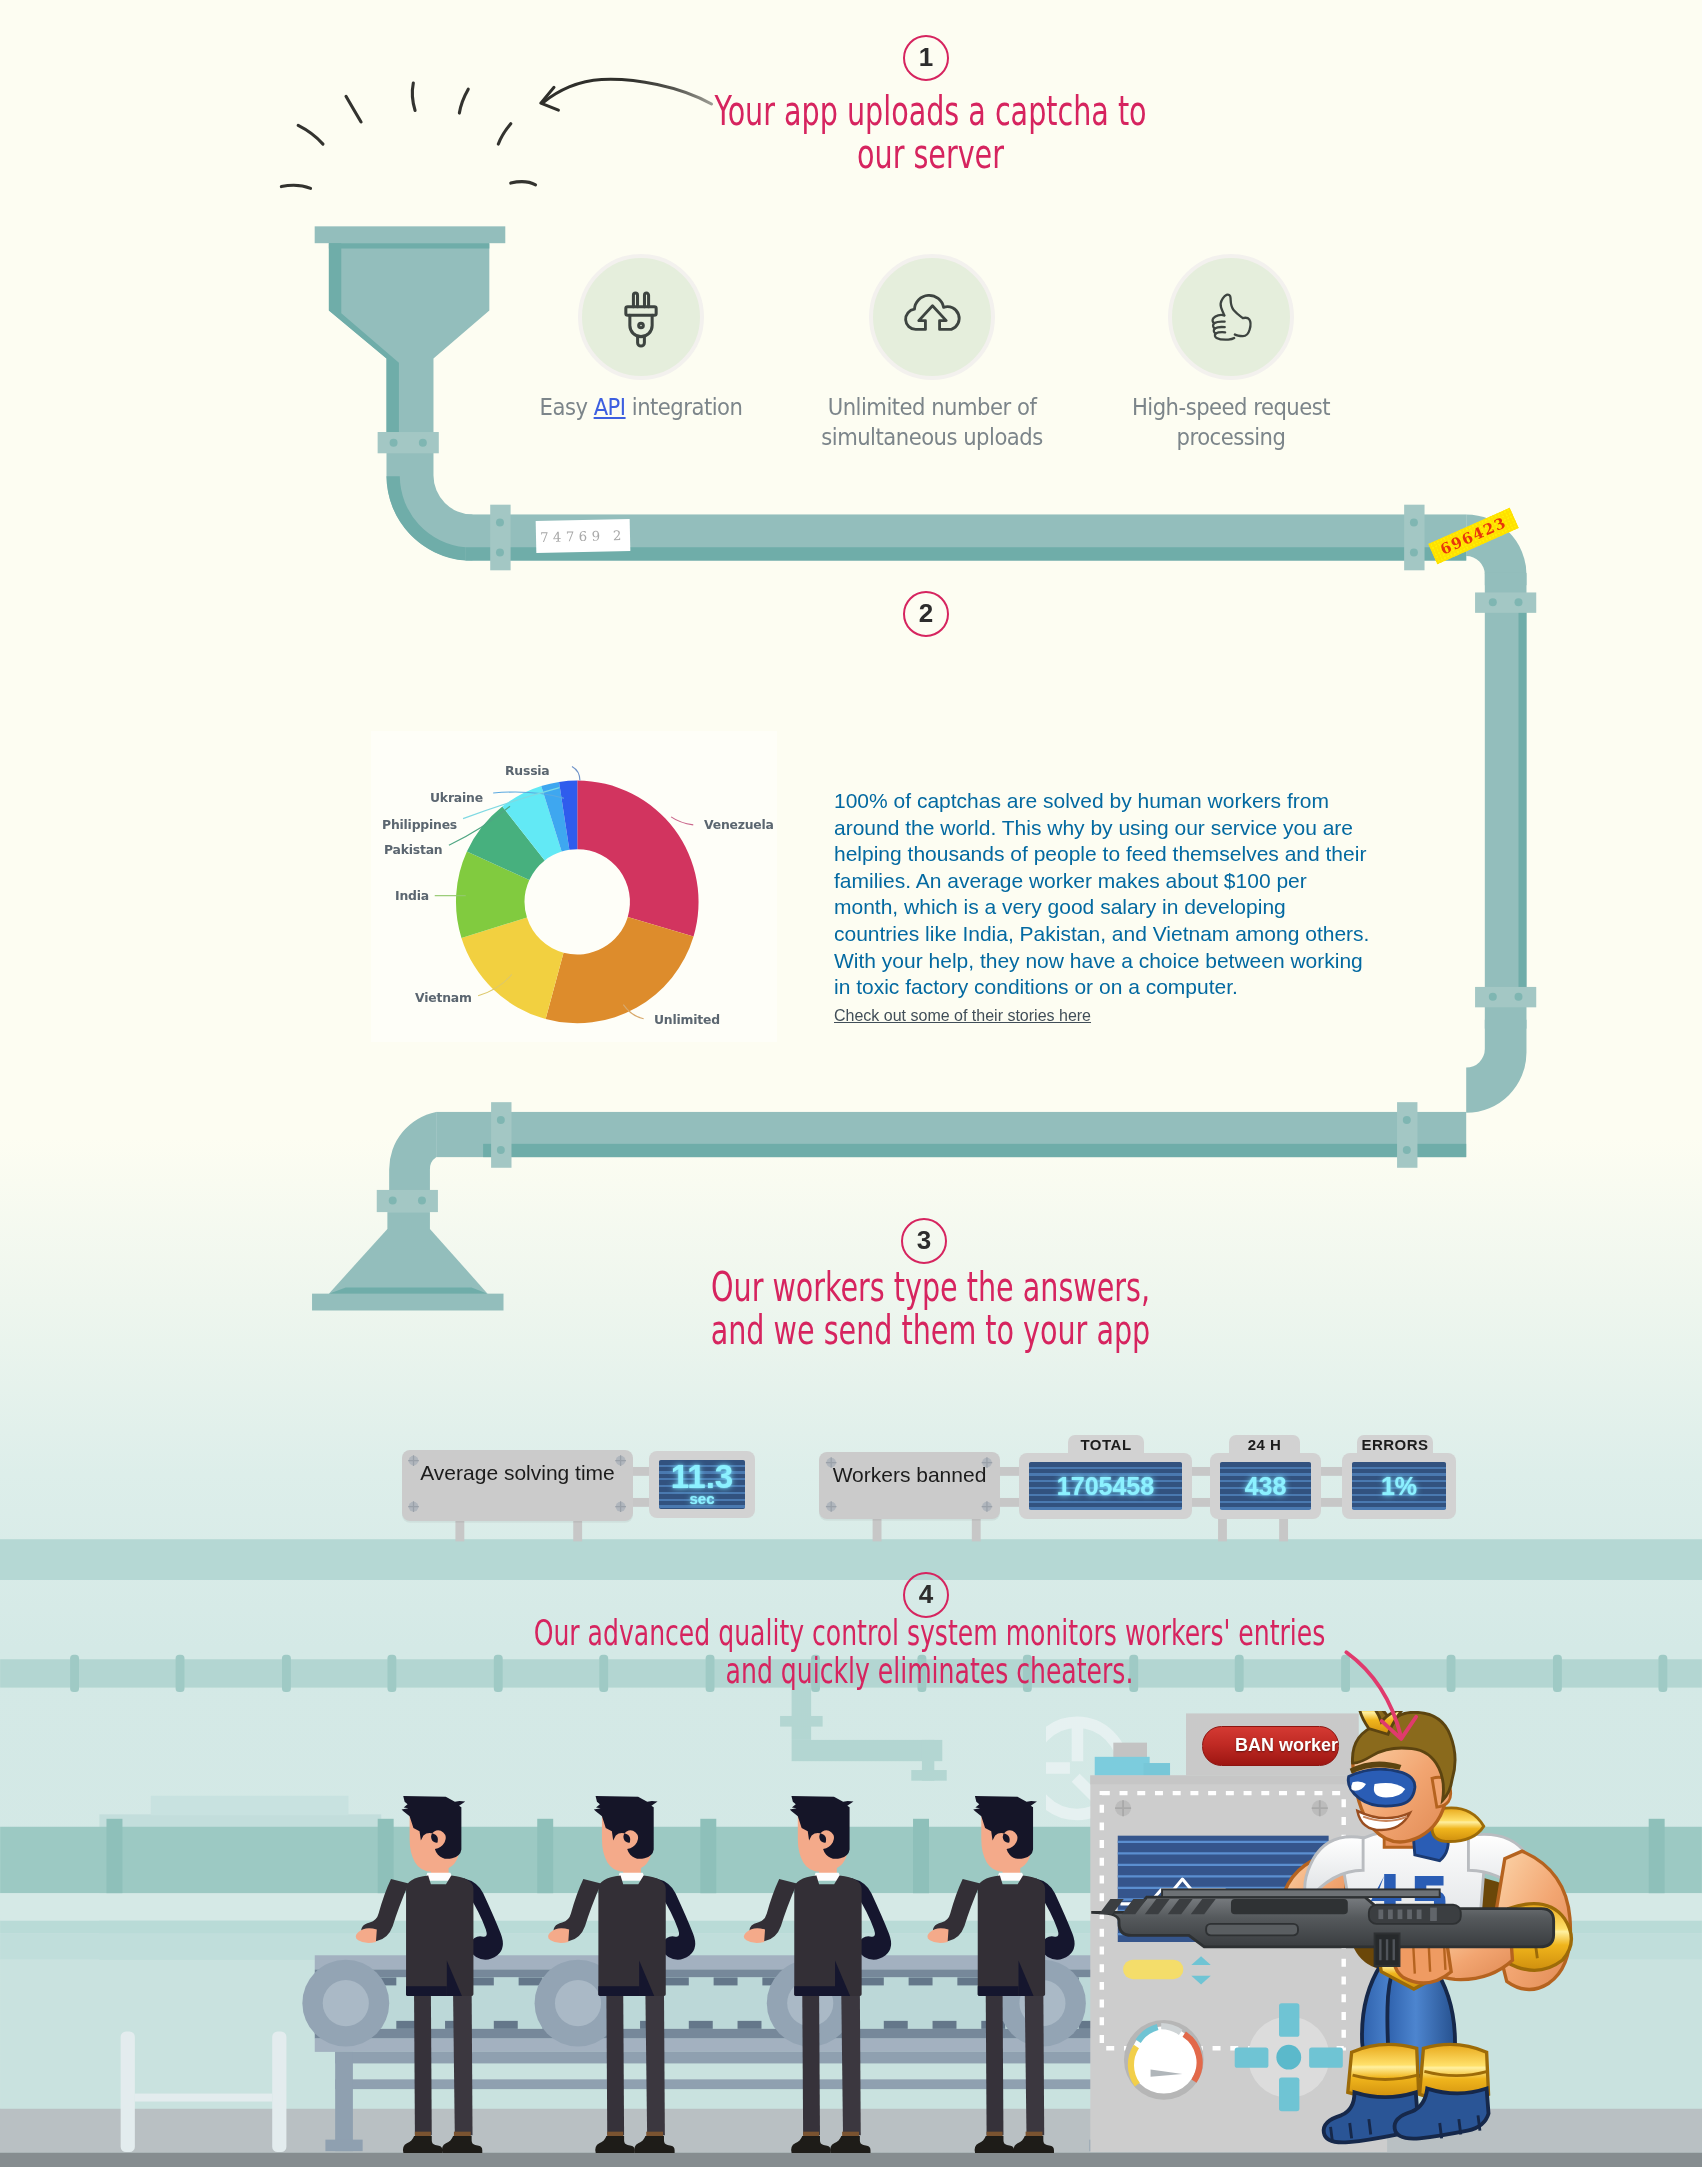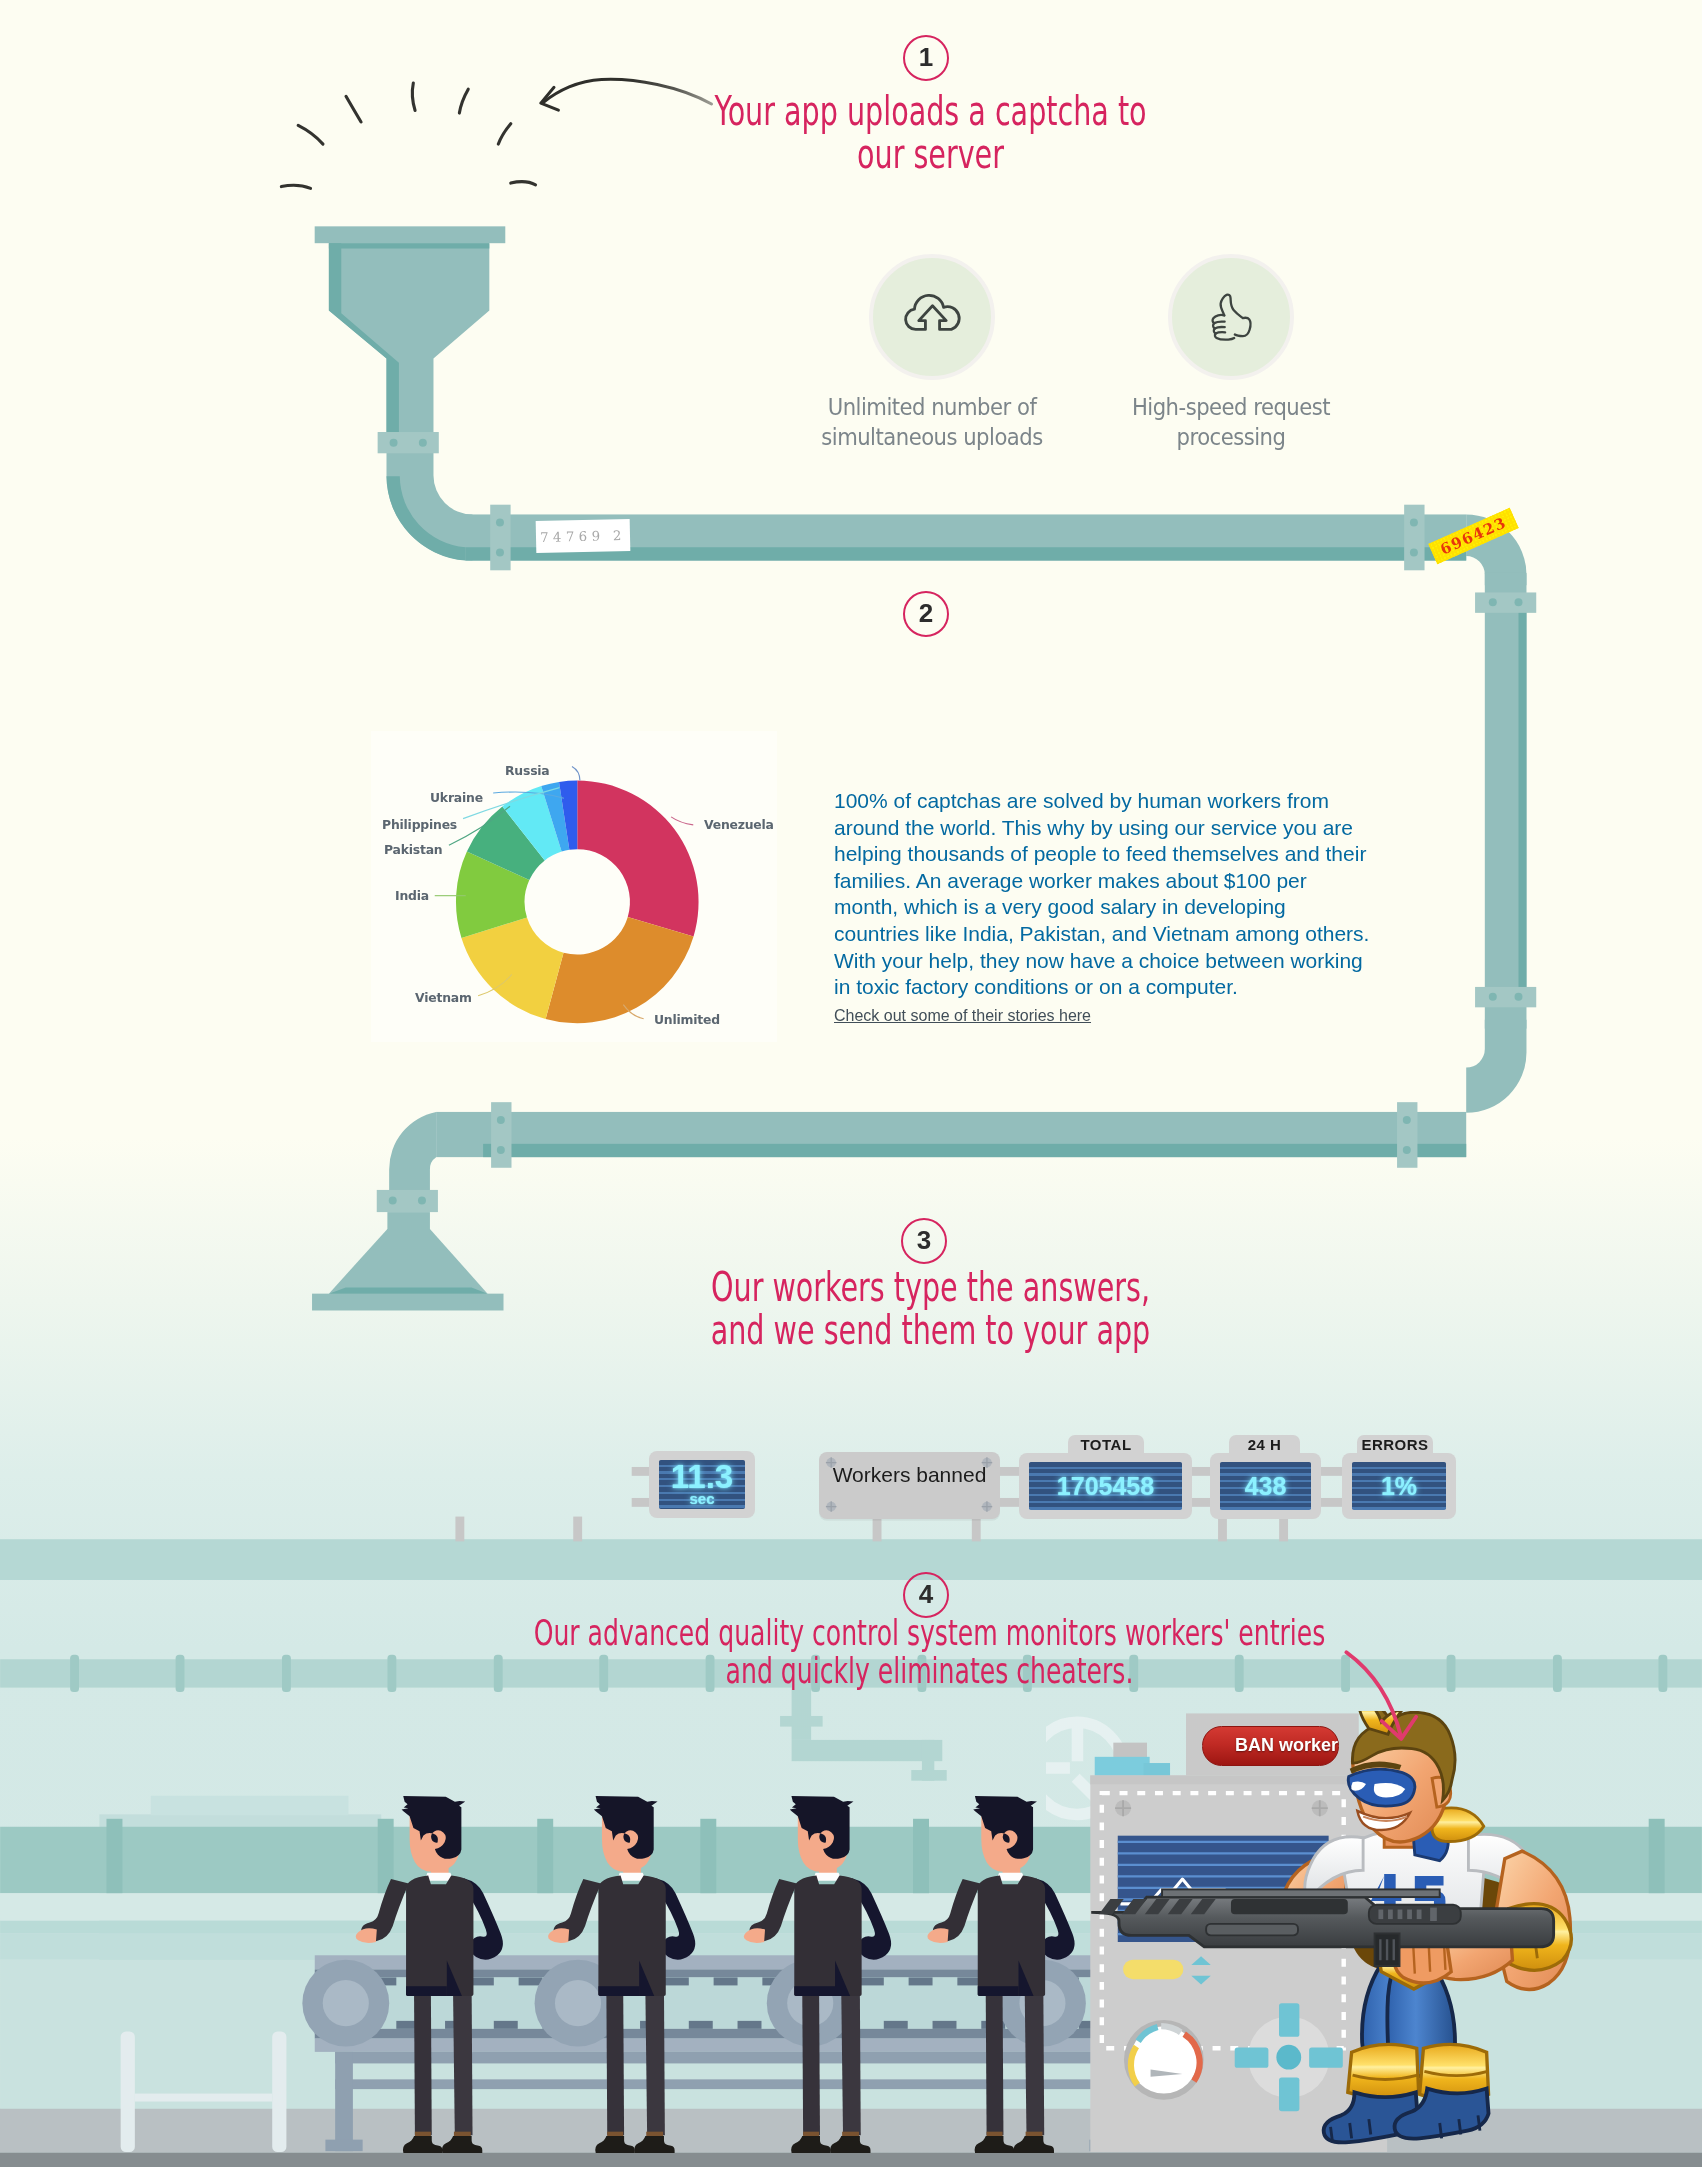--- a/index.html
+++ b/index.html
@@ -182,20 +182,35 @@
   <path d="M203 33 C168 13 115 3 78 5 C52 6 28 18 12 31" stroke="url(#arrowFade)" stroke-width="3.4" fill="none" stroke-linecap="round"></path>
   <path d="M9 32 L24 14 M9 32 L29 40" stroke="#2f2f2b" stroke-width="3.4" fill="none" stroke-linecap="round" stroke-linejoin="round"></path>
 </svg>
 
 <div class="num-badge" style="left:903px;top:35px">1</div>
 <div class="step-head" style="left:487px;top:90px;width:887px;font-size:41px">
   <div>Your app uploads a captcha to</div>
   <div>our server</div>
 </div>
 
+<div class="feat" style="left:508px;top:254px">
+  <div class="ring">
+    <svg width="66" height="66" viewBox="0 0 74 74">
+      <g fill="none" stroke="#3d4440" stroke-width="3.4" stroke-linejoin="round" stroke-linecap="round">
+        <path d="M28.5 25.5 V12.5 a2.3 2.3 0 0 1 4.6 0 V25.5"></path>
+        <path d="M40.9 25.5 V12.5 a2.3 2.3 0 0 1 4.6 0 V25.5"></path>
+        <rect x="20" y="25.5" width="34" height="9.5" rx="2"></rect>
+        <path d="M24.5 35 V46.5 a12.5 12.5 0 0 0 12.5 12.5 a12.5 12.5 0 0 0 12.5 -12.5 V35"></path>
+        <path d="M33.2 59.2 v6.6 a3.8 3.8 0 0 0 7.6 0 v-6.6"></path>
+        <circle cx="37" cy="46.5" r="2.6"></circle>
+      </g>
+    </svg>
+  </div>
+  <div class="cap"><span>Easy </span><a href="#">API</a><span> integration</span></div>
+</div>
 
 <div class="feat" style="left:1098px;top:254px">
   <div class="ring">
     <svg width="62" height="62" viewBox="0 0 70 70">
       <g fill="none" stroke="#3d4440" stroke-width="2.6" stroke-linejoin="round" stroke-linecap="round">
         <path d="M27.4 33.2 c-2.0 -5.4 -4.6 -8.7 -4.1 -13.2 c0.4 -4.0 3.9 -8.8 6.7 -10.0 c2.4 -1.0 4.4 0.9 4.5 3.6 c0.2 4.6 0.0 9.4 3.4 13.4 c3.6 4.3 8.0 7.3 10.4 9.2 c2.8 -0.6 5.9 -0.4 7.3 1.5 c1.9 2.6 1.6 7.6 0.4 11.7 c-1.2 4.1 -4.2 7.2 -7.6 7.2 c-3.1 0.0 -7.0 -0.4 -9.1 -1.8"></path>
         <path d="M27.4 33.2 c-4.5 -1.3 -9.9 0.1 -12.1 2.9 c-1.7 2.2 -1.4 4.6 0.6 5.9"></path>
         <path d="M15.9 42.0 c-1.7 1.8 -1.5 4.6 0.7 6.0"></path>
         <path d="M16.6 48.0 c-1.6 1.7 -1.3 4.4 0.9 5.7"></path>
         <path d="M17.5 53.7 c-1.2 1.7 -0.7 3.8 1.2 4.9 c2.7 1.5 8.5 2.2 13.2 1.9 c3.2 -0.2 5.5 -0.9 6.7 -1.7"></path>
@@ -282,20 +297,37 @@
         <rect x="712" y="1689" width="26" height="10"></rect>
     <rect x="1123" y="1654" width="32" height="10"></rect>
         <rect x="1123" y="1689" width="32" height="10"></rect>
     <rect x="1338" y="1654" width="32" height="10"></rect>
         <rect x="1338" y="1689" width="32" height="10"></rect>
     <rect x="1484" y="1654" width="34" height="10"></rect>
         <rect x="1484" y="1689" width="34" height="10"></rect>
   </g>
 </svg>
 
+<div class="board" style="left:402px;top:1450px;width:231px;height:71px">
+  <span class="txt">Average solving time</span>
+  <svg class="abs" style="left:0;top:0" width="231" height="70" viewBox="0 0 261 79">
+    <g fill="#b0b6bd">
+          <circle cx="13" cy="12" r="5.5"></circle>
+          <circle cx="247" cy="12" r="5.5"></circle>
+          <circle cx="13" cy="64" r="5.5"></circle>
+          <circle cx="247" cy="64" r="5.5"></circle>
+        </g>
+    <g stroke="#9aa1a9" stroke-width="1.4">
+      <path d="M7 12h12M13 6v12"></path>
+          <path d="M241 12h12M247 6v12"></path>
+          <path d="M7 64h12M13 58v12"></path>
+          <path d="M241 64h12M247 58v12"></path>
+    </g>
+  </svg>
+</div>
 
 <div class="screen" style="left:649px;top:1451px;width:106px;height:67px">
   <div class="inner">
     <div style="font-size:33px;line-height:29px">11.3</div>
     <div style="font-size:15px;line-height:16px">sec</div>
   </div>
 </div>
 
 <div class="board" style="left:819px;top:1452px;width:181px;height:67px">
   <span class="txt">Workers banned</span>

